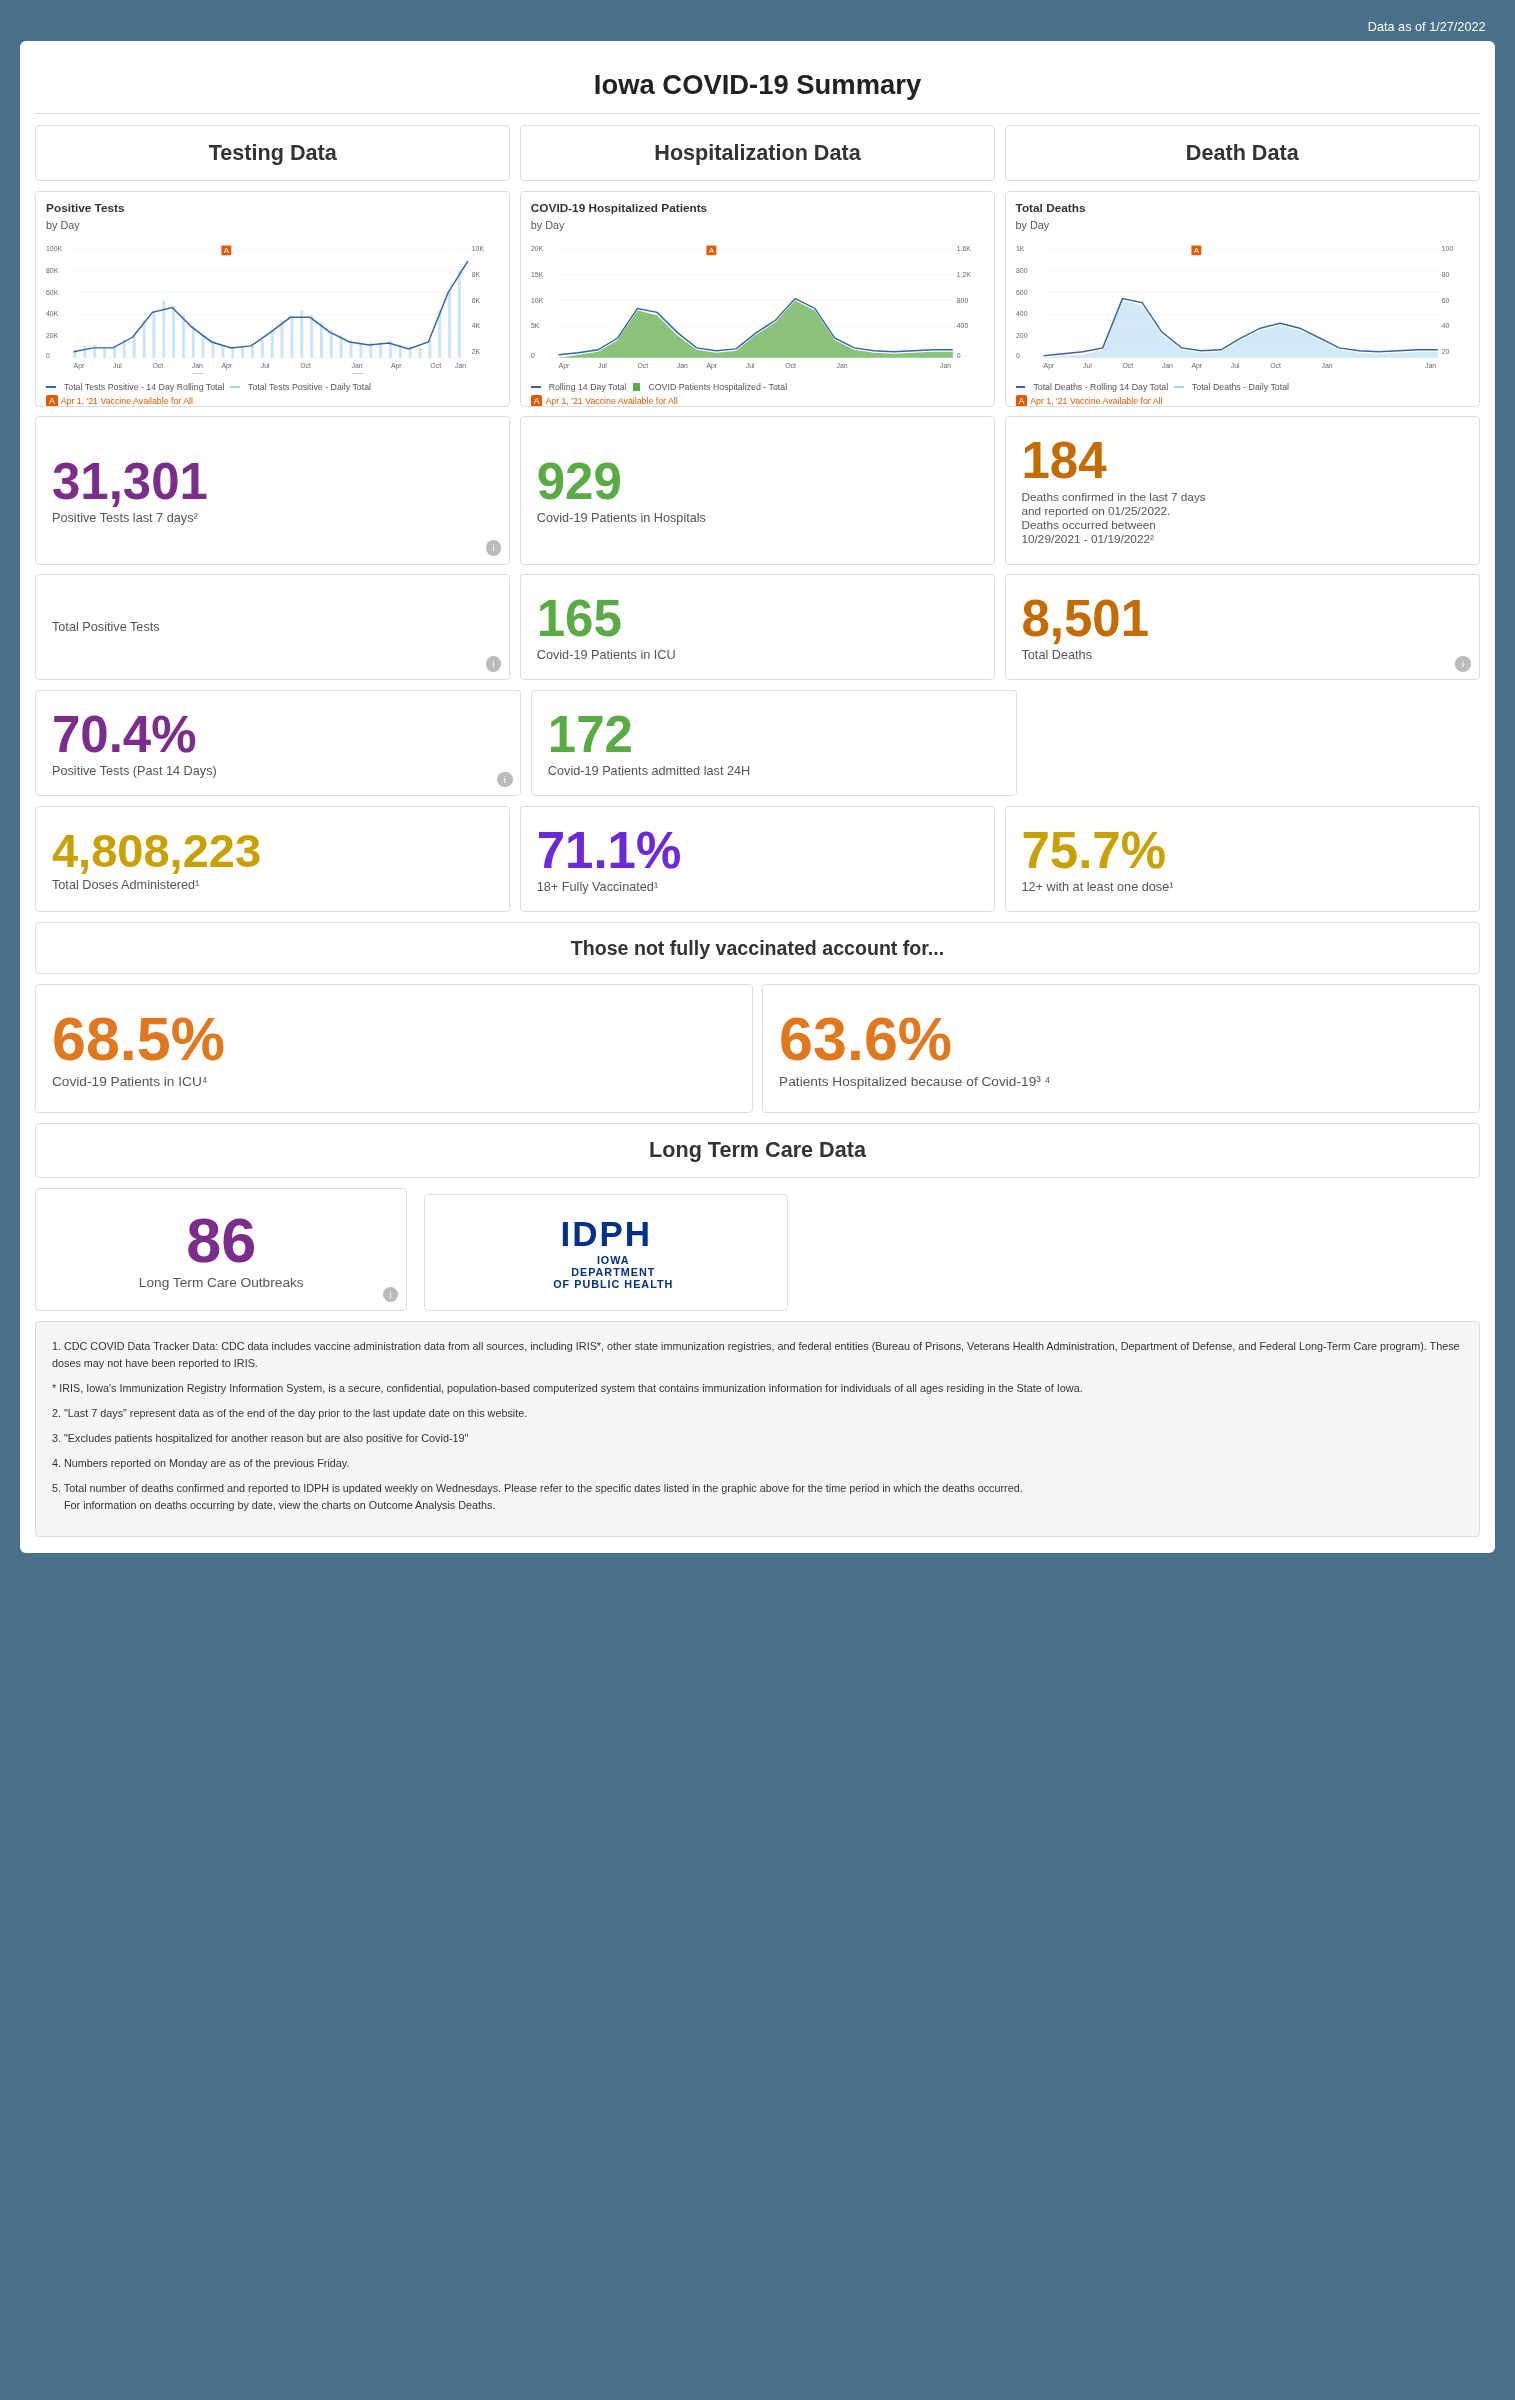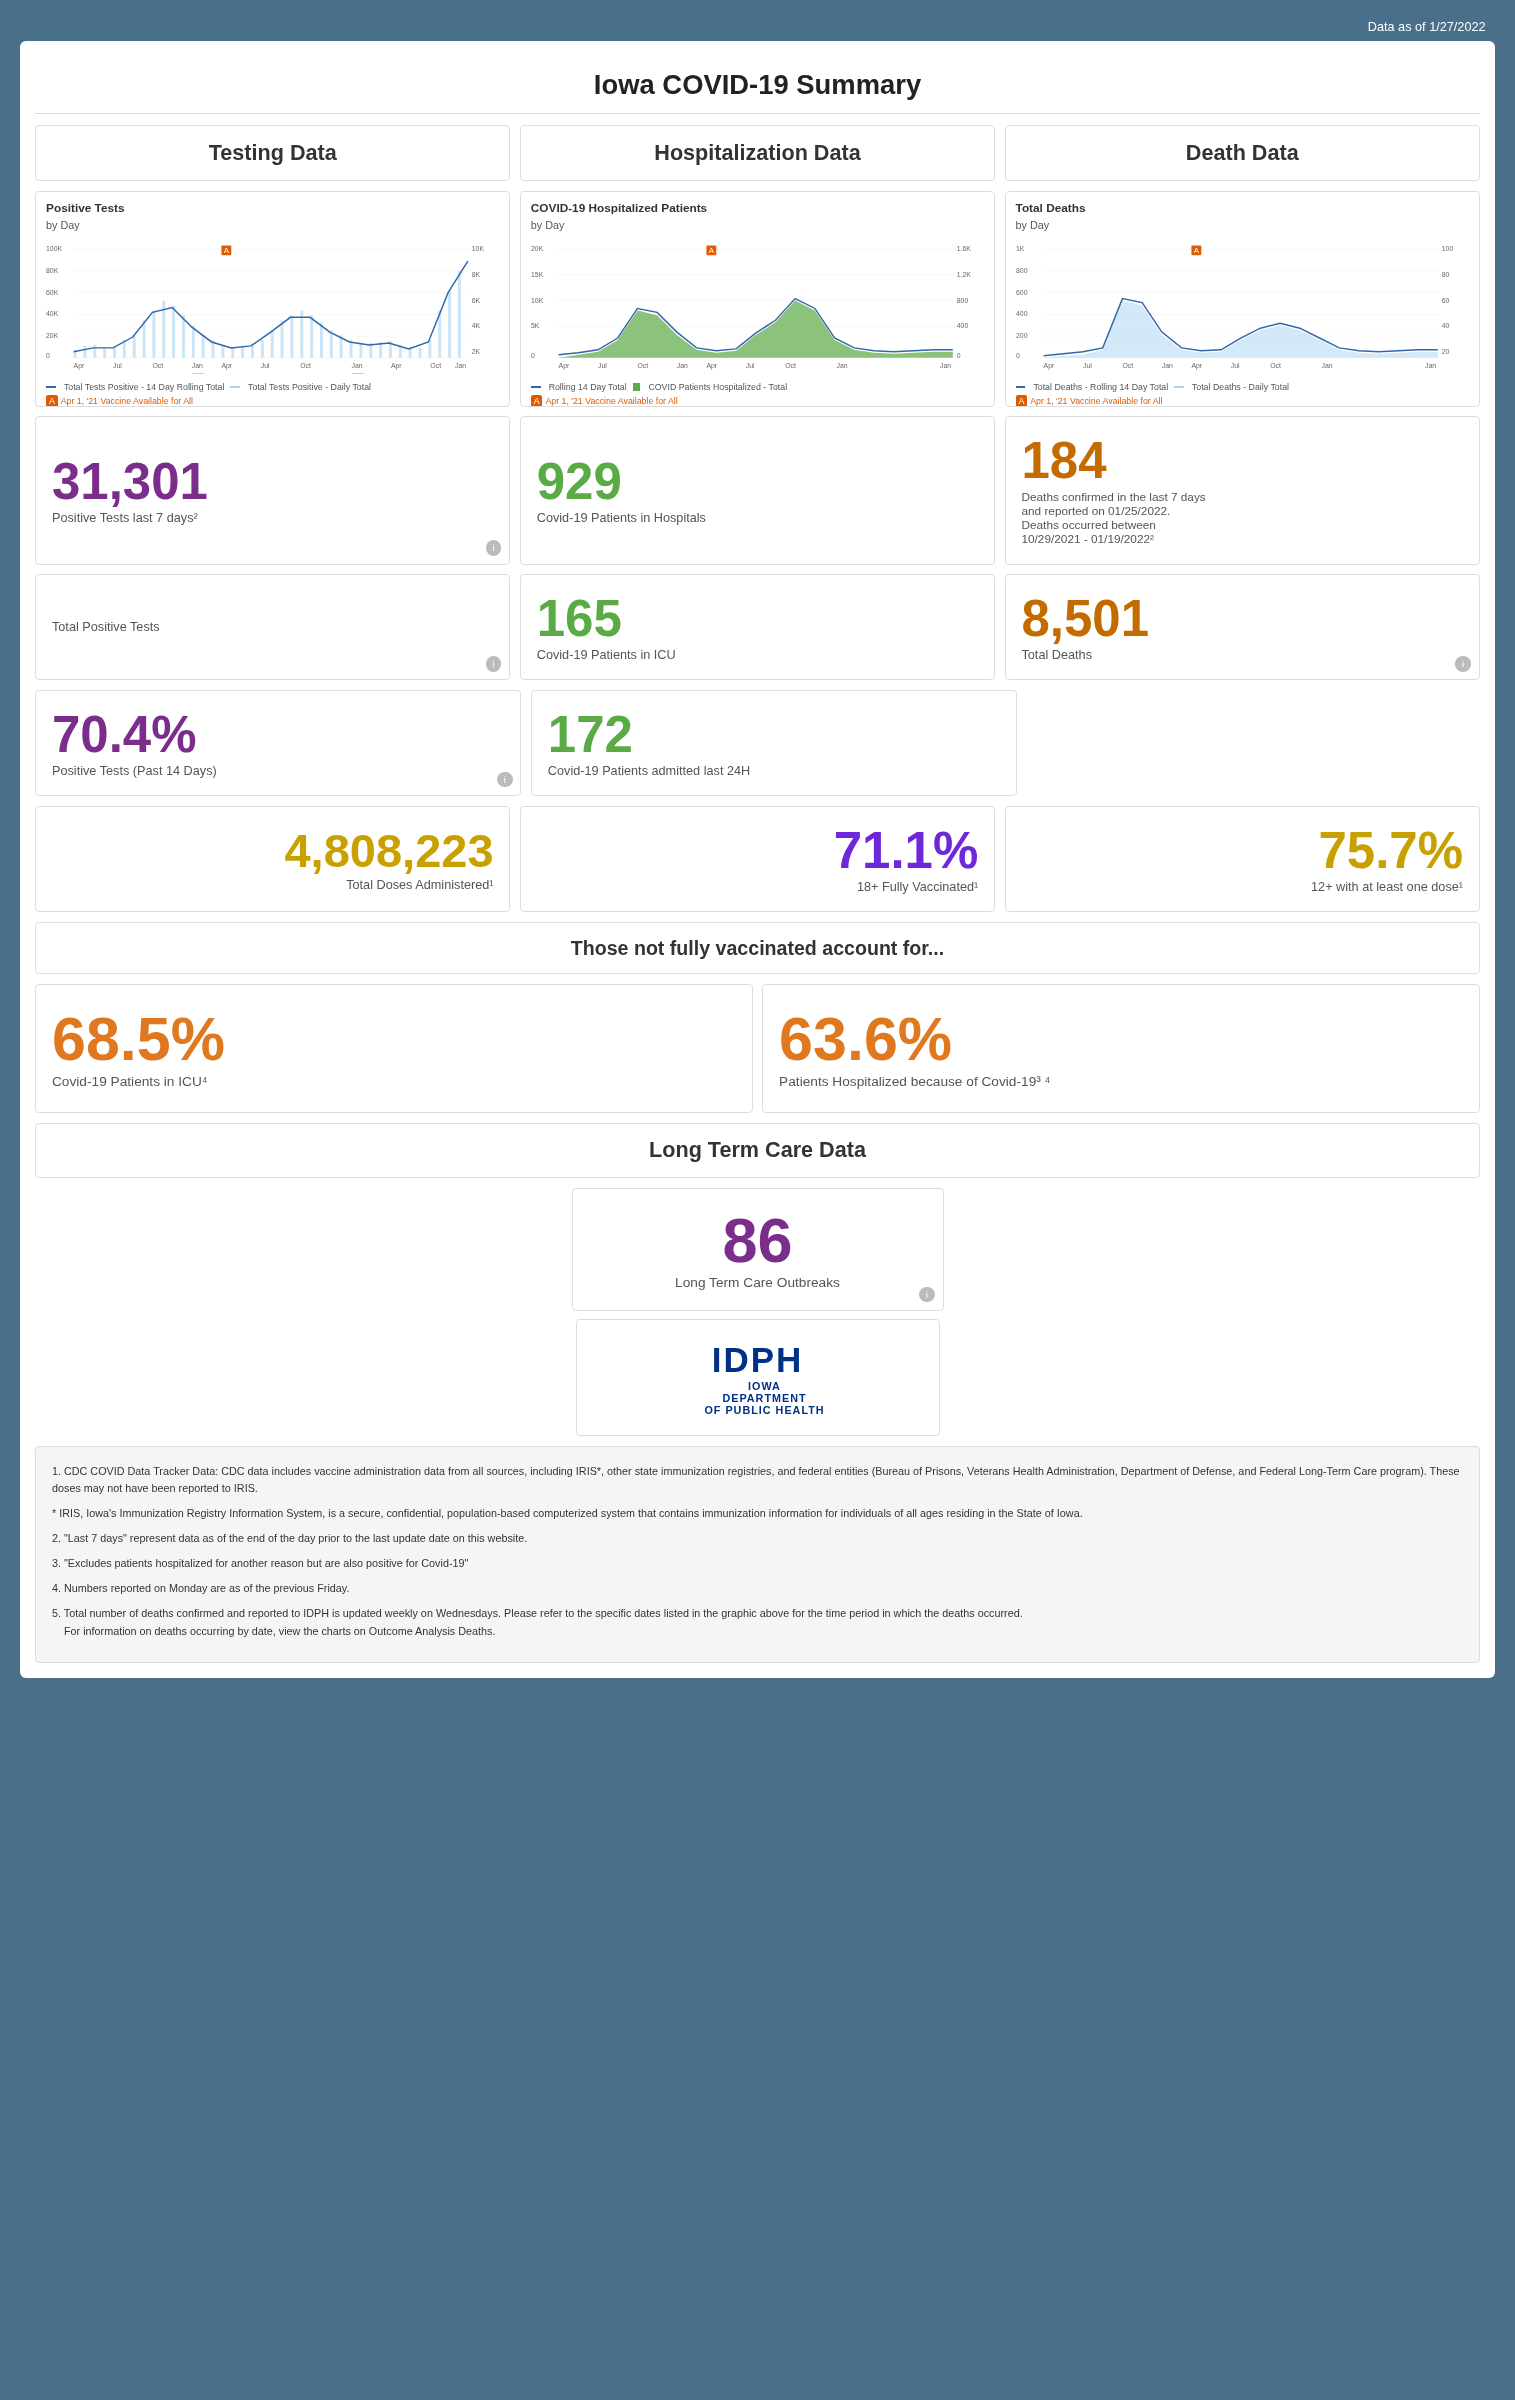--- a/index.html
+++ b/index.html
@@ -171,21 +171,20 @@
     }
     .vaccine-card {
       flex: 1;
       background: white;
       border: 1px solid #ddd;
       border-radius: 3.9px;
       padding: 17.6px 15.7px;
       display: flex;
       flex-direction: column;
       justify-content: center;
-      text-align: right;
     }
     
     .not-vaccinated-header {
       background: white;
       border: 1px solid #ddd;
       border-radius: 3.9px;
       text-align: center;
       padding: 13.7px;
       font-size: 19.6px;
       font-weight: bold;
@@ -214,23 +213,22 @@
       border-radius: 3.9px;
       text-align: center;
       padding: 13.7px;
       font-size: 21.6px;
       font-weight: bold;
       color: #333;
       margin-bottom: 9.8px;
     }
     .ltc-content {
       display: flex;
-      flex-direction: column;
-      align-items: center;
-      gap: 8px;
+      align-items: flex-end;
+      gap: 17px;
       margin-bottom: 9.8px;
     }
     .ltc-stat-card {
       background: white;
       border: 1px solid #ddd;
       border-radius: 3.9px;
       padding: 19.6px 39px;
       width: 372px;
       text-align: center;
       position: relative;

